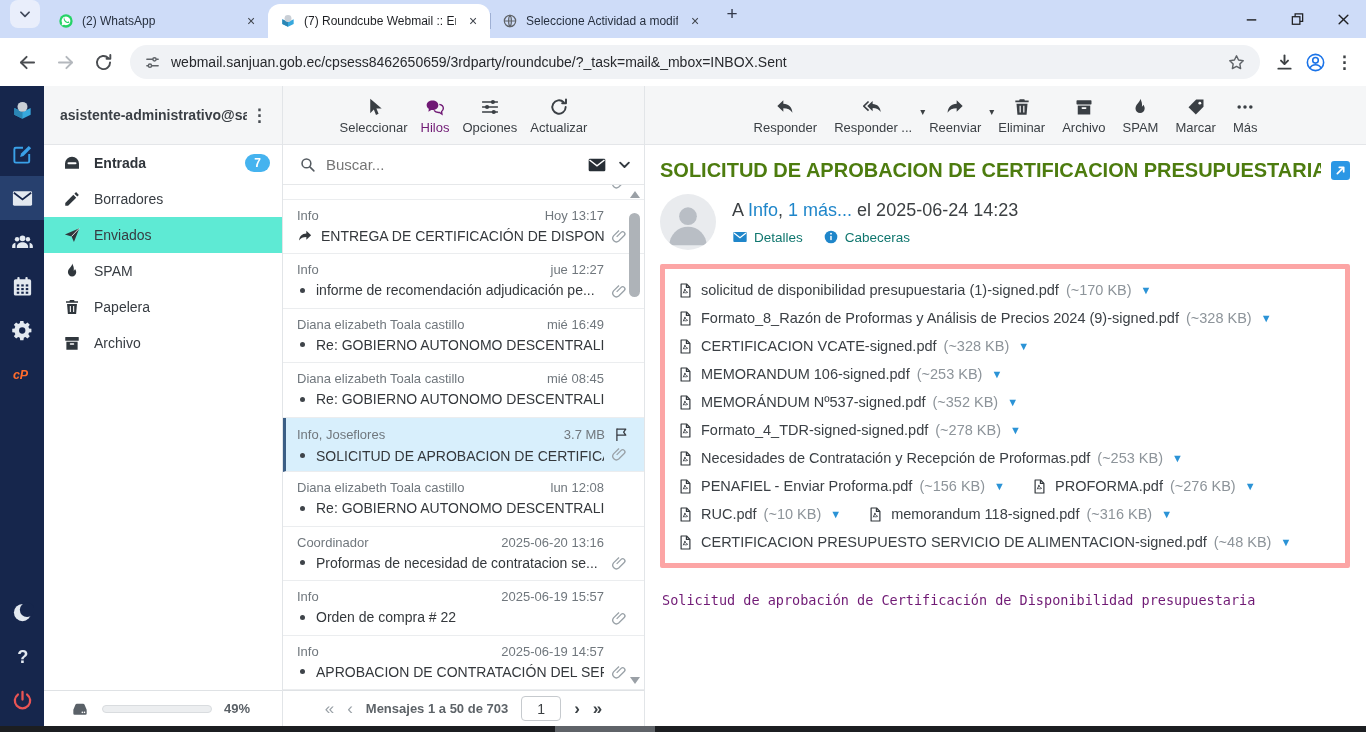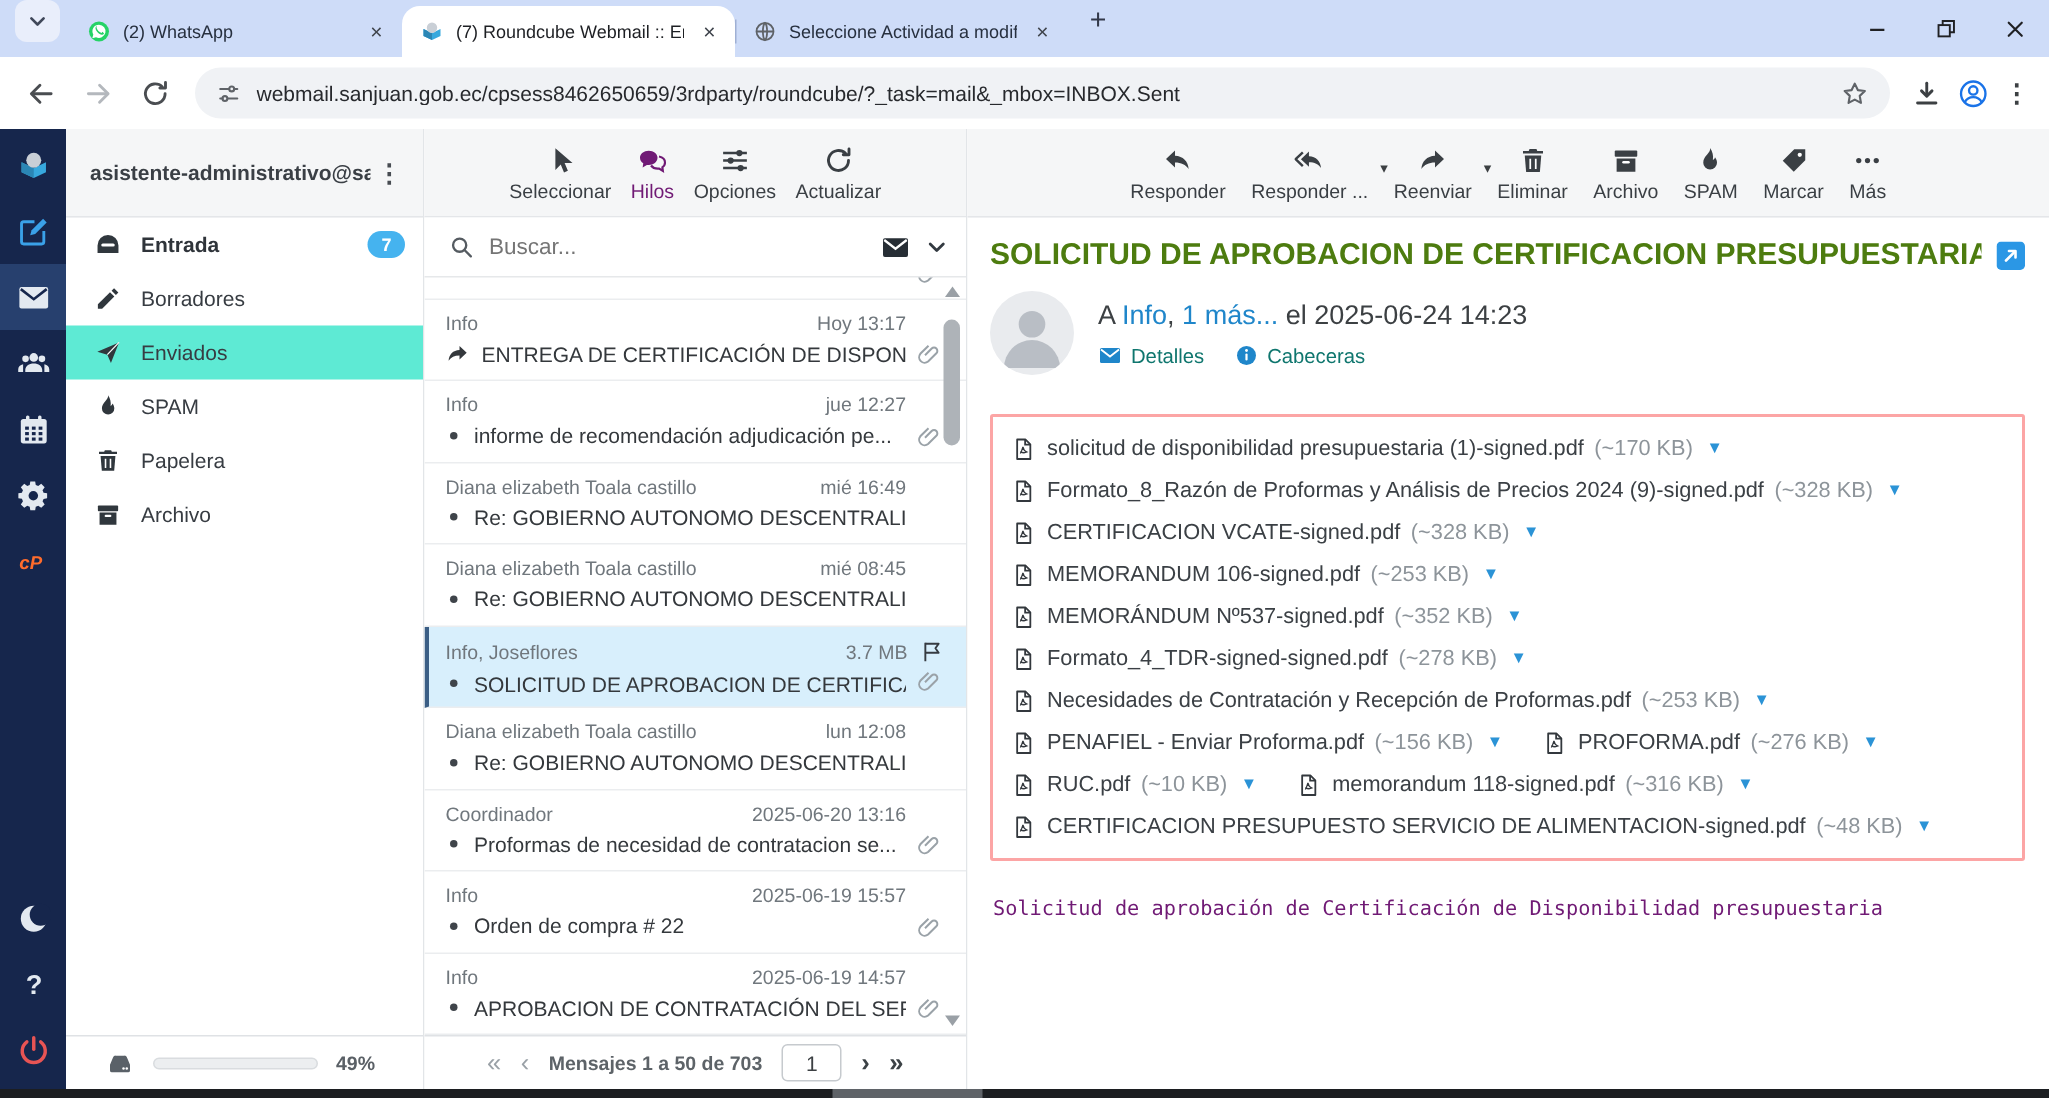--- a/index.html
+++ b/index.html
@@ -129,21 +129,21 @@
   .subject { font-size:20px; font-weight:bold; color:#4d7c0f; white-space:nowrap; overflow:hidden; }
   .extlink svg { width:19px; height:19px; }
   .sender-block { display:flex; gap:16px; margin-top:12px; align-items:center; }
   .avatar { width:56px; height:56px; border-radius:50%; background:#e9ebee; overflow:hidden; flex:0 0 56px; }
   .avatar svg { width:56px; height:56px; }
   .hdr-line1 { font-size:18px; color:#3c4043; }
   a.lnk { color:#1f86ca; text-decoration:none; }
   .hdr-line2 { display:flex; gap:20px; margin-top:8px; font-size:13.5px; }
   .hdr-act { display:flex; align-items:flex-end; gap:6px; color:#0f766e; }
   .hdr-act .ic { color:#1f86ca; } .hdr-act .ic svg { width:16px; height:16px; }
-  .attachments { margin-top:26px; border:2px solid #fca5a5; border-radius:2px; padding:7px 12px;
+  .attachments { margin-top:14px; border:5px solid #fca5a5; border-radius:2px; padding:7px 12px;
     display:flex; flex-wrap:wrap; column-gap:26px; }
   .att { display:inline-flex; align-items:center; gap:7px; white-space:nowrap; height:28px; font-size:14.5px; }
   .att .ic { color:#33383d; } .att .ic svg { width:17px; height:17px; }
   .aname { color:#3b4045; }
   .asize { color:#8d949a; }
   .acaret { color:#2b93d6; font-size:11px; margin-left:2px; }
   .mailbody { margin:24px 0 0 2px; font-family:"DejaVu Sans Mono", monospace; font-size:13.5px;
     color:#701a75; white-space:pre-wrap; }
 
   .bottom-strip { height:6px; background:#1c1e21; position:relative; }

